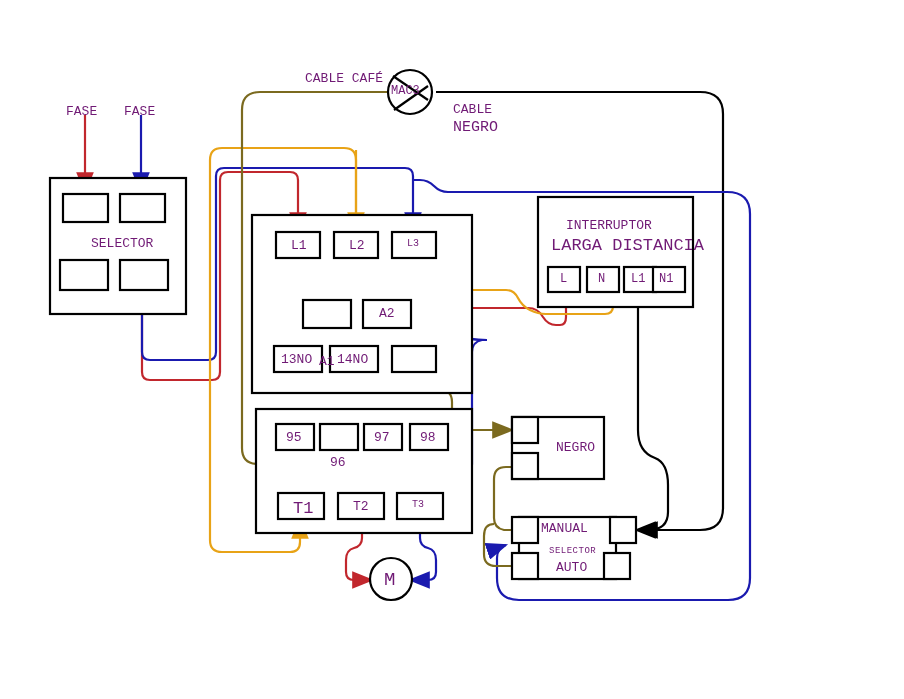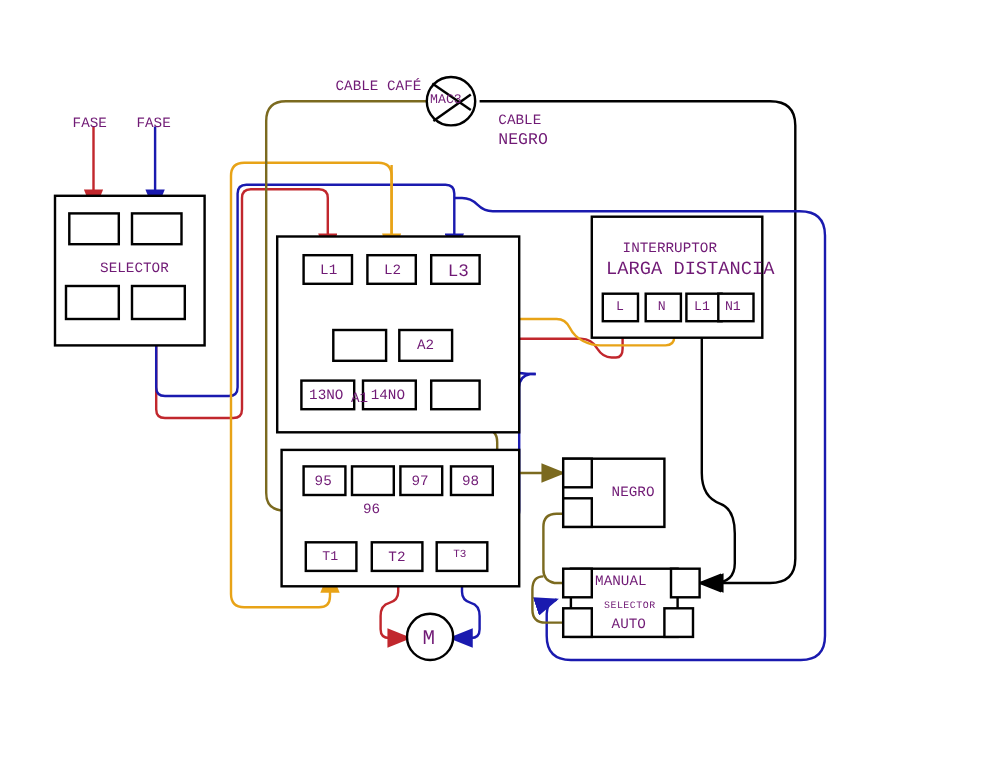--- a/index.html
+++ b/index.html
@@ -141,34 +141,34 @@
 
 <div class="lbl" style="left:453px;top:102px;font-size:13px;">CABLE</div>
 <div class="lbl" style="left:453px;top:119px;font-size:15px;">NEGRO</div>
 
 <div class="lbl" style="left:391px;top:84px;font-size:12px;">MAC3</div>
 
 <div class="lbl" style="left:91px;top:236px;font-size:13px;">SELECTOR</div>
 
 <div class="lbl" style="left:291px;top:238px;font-size:13px;">L1</div>
 <div class="lbl" style="left:349px;top:238px;font-size:13px;">L2</div>
-<div class="lbl" style="left:407px;top:238px;font-size:16px;">L3</div>
+<div class="lbl" style="left:407px;top:238px;font-size:10px;">L3</div>
 
 <div class="lbl" style="left:319px;top:306px;font-size:13px;margin-top:48px;">A1</div>
 <div class="lbl" style="left:379px;top:306px;font-size:13px;">A2</div>
 
 <div class="lbl" style="left:281px;top:352px;font-size:13px;">13NO</div>
 <div class="lbl" style="left:337px;top:352px;font-size:13px;">14NO</div>
 
 <div class="lbl" style="left:286px;top:430px;font-size:13px;">95</div>
 <div class="lbl" style="left:330px;top:430px;font-size:13px;margin-top:25px;">96</div>
 <div class="lbl" style="left:374px;top:430px;font-size:13px;">97</div>
 <div class="lbl" style="left:420px;top:430px;font-size:13px;">98</div>
 
-<div class="lbl" style="left:293px;top:499px;font-size:12px;">T1</div>
+<div class="lbl" style="left:293px;top:499px;font-size:17px;">T1</div>
 <div class="lbl" style="left:353px;top:499px;font-size:13px;">T2</div>
 <div class="lbl" style="left:412px;top:499px;font-size:10px;">T3</div>
 
 <div class="lbl" style="left:566px;top:218px;font-size:13px;">INTERRUPTOR</div>
 <div class="lbl" style="left:551px;top:236px;font-size:17px;">LARGA DISTANCIA</div>
 
 <div class="lbl" style="left:560px;top:272px;font-size:12px;">L</div>
 <div class="lbl" style="left:598px;top:272px;font-size:12px;">N</div>
 <div class="lbl" style="left:631px;top:272px;font-size:12px;">L1</div>
 <div class="lbl" style="left:659px;top:272px;font-size:12px;text-align:center;">N1</div>

